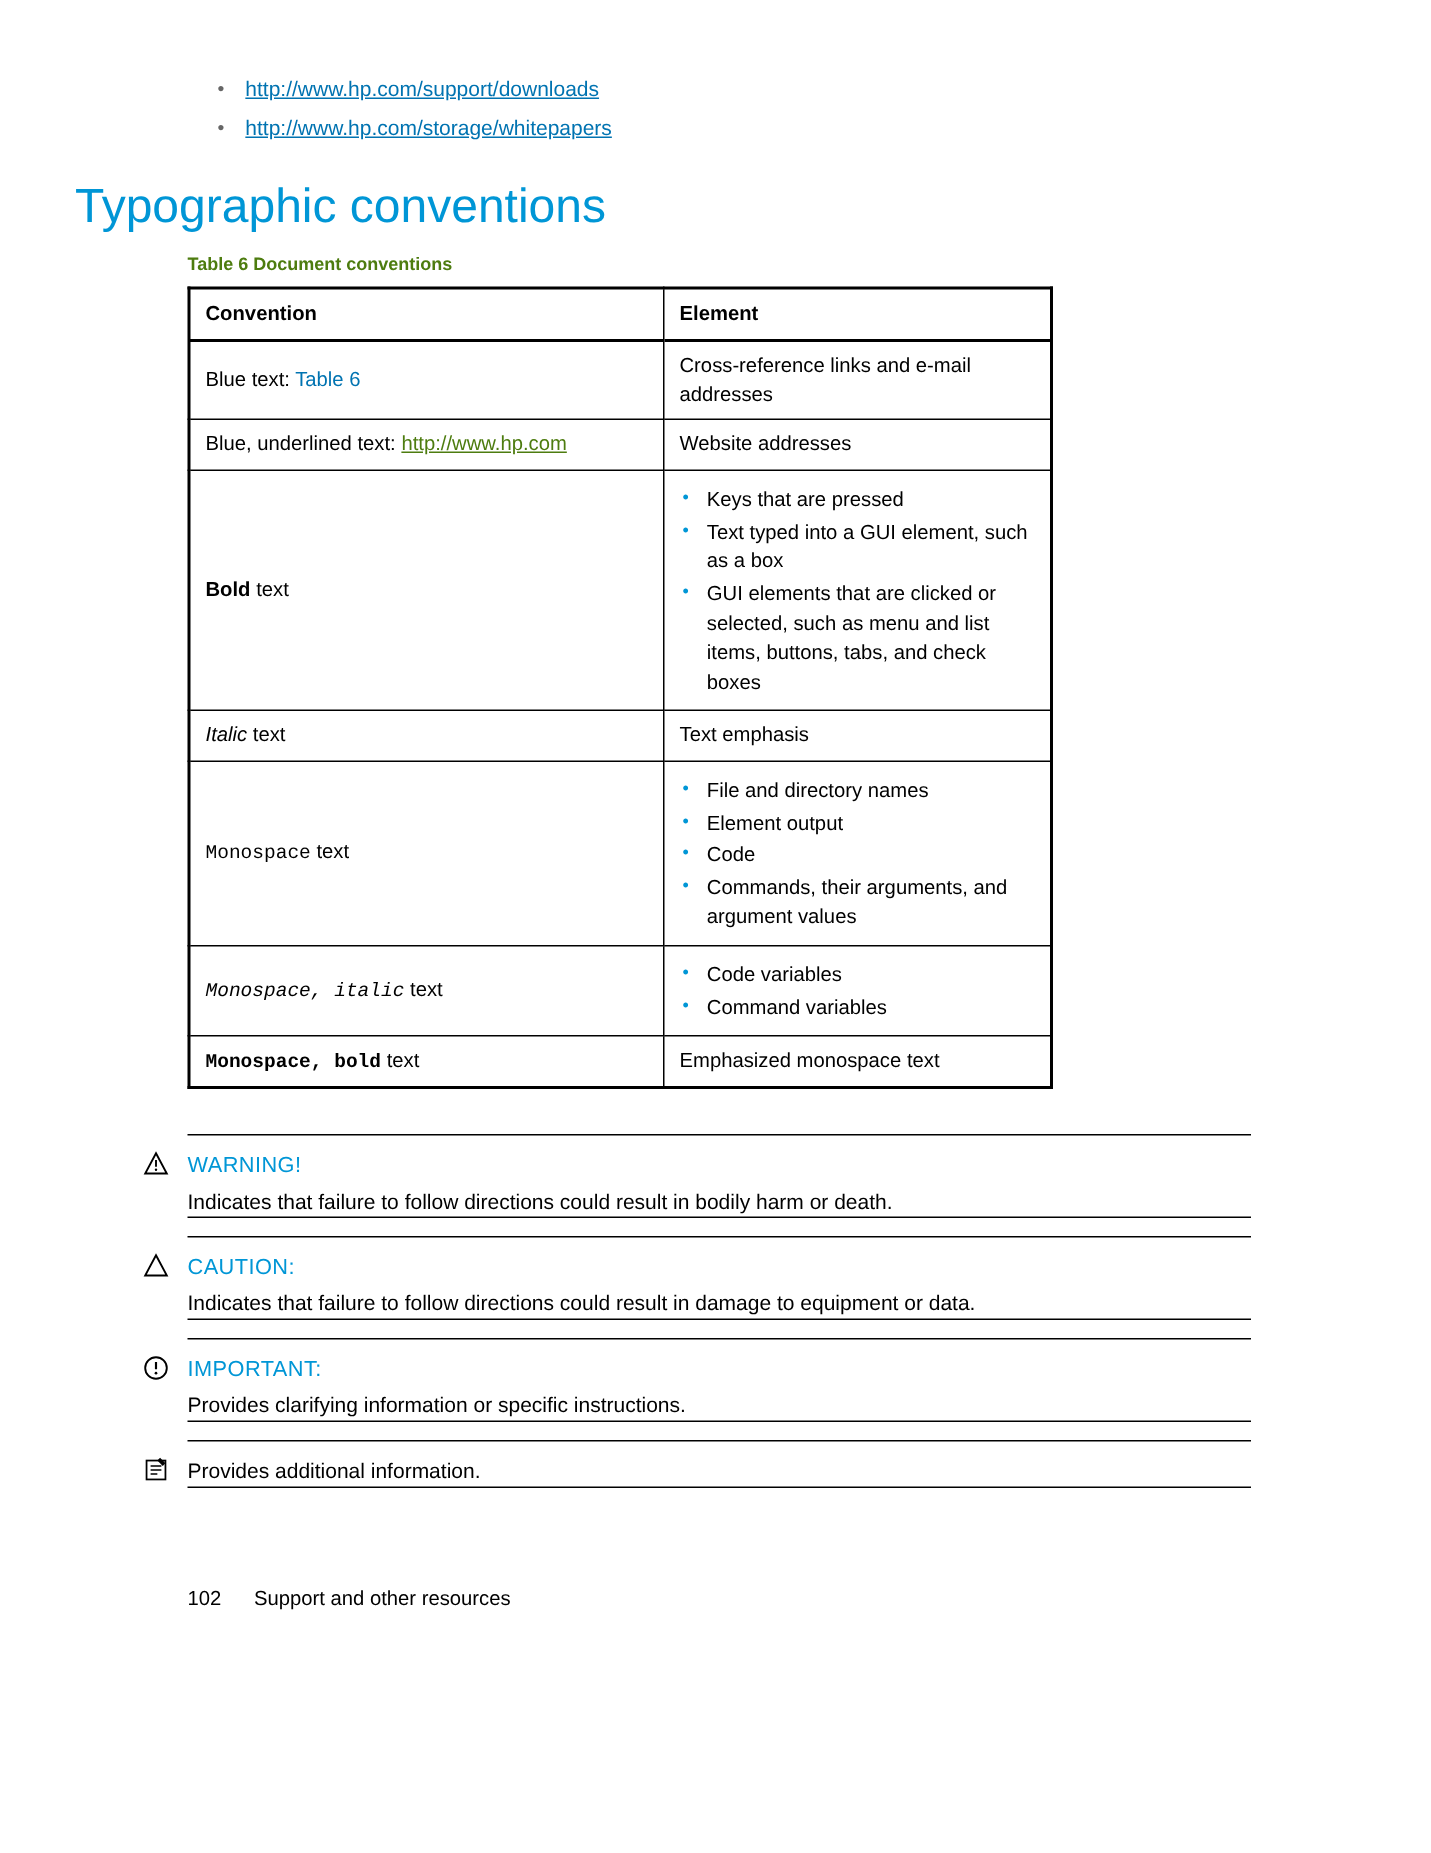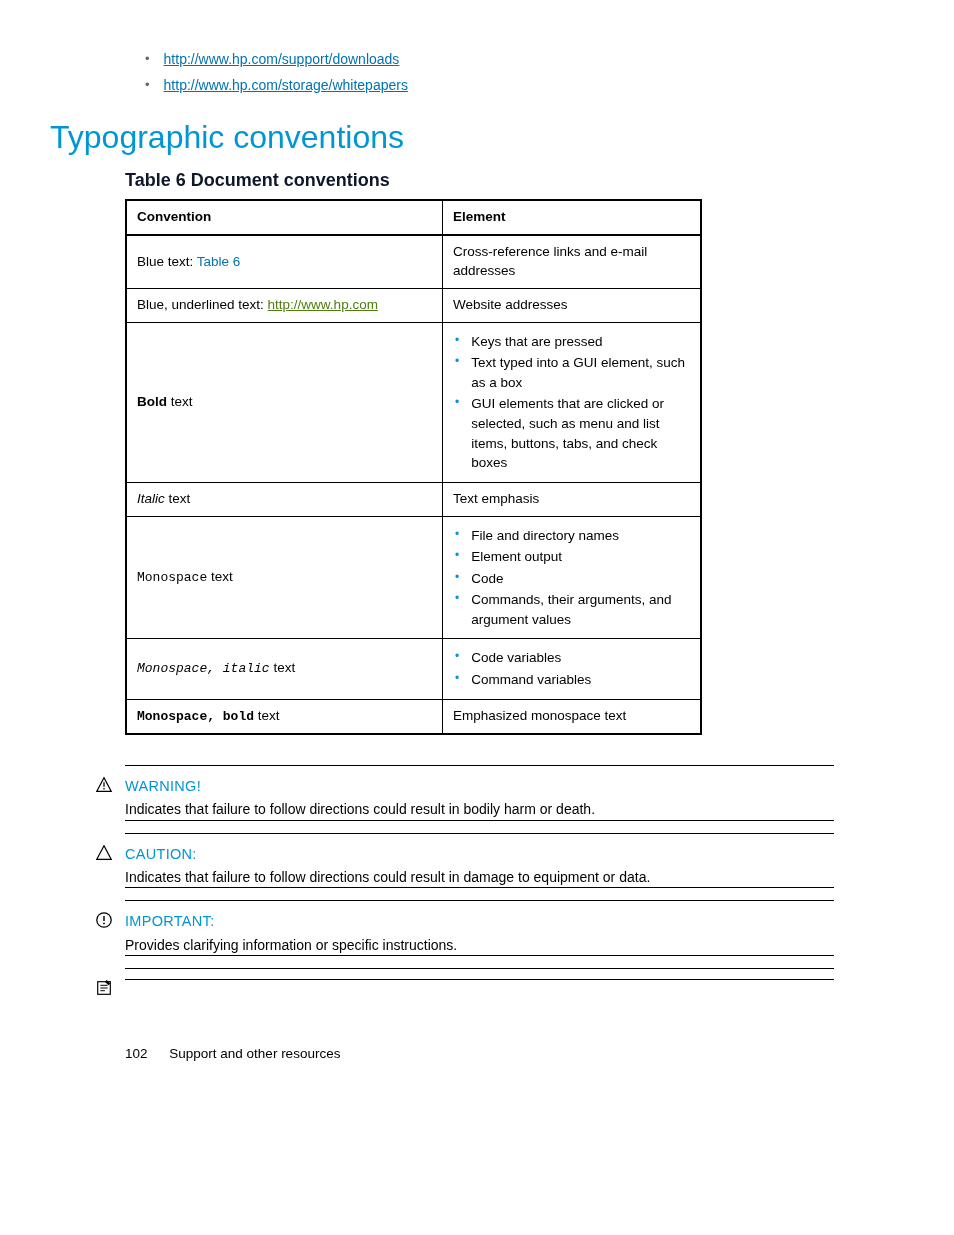--- a/index.html
+++ b/index.html
@@ -30,23 +30,23 @@
     text-decoration: underline;
   }
   h1 {
     font-family: Arial, Helvetica, sans-serif;
     font-weight: 300;
     font-size: 32px;
     color: #0096d6;
     margin: 18px 0 8px 0;
   }
   .table-caption {
-    color: #0f172a;
+    color: #4d7c0f;
     font-weight: bold;
-    font-size: 18px;
+    font-size: 12px;
     margin-left: 75px;
     margin-bottom: 6px;
   }
   table {
     border-collapse: collapse;
     margin-left: 75px;
     width: 577px;
     border: 2px solid #000;
   }
   th, td {
@@ -273,20 +273,21 @@
   <div class="callout">
     <span class="callout-icon">
       <svg viewBox="0 0 20 20" width="18" height="18">
           <rect x="3" y="3" width="14" height="14" fill="none" stroke="#000" stroke-width="1.3"></rect>
           <line x1="6" y1="7" x2="14" y2="7" stroke="#000" stroke-width="1.1"></line>
           <line x1="6" y1="10" x2="14" y2="10" stroke="#000" stroke-width="1.1"></line>
           <line x1="6" y1="13" x2="11" y2="13" stroke="#000" stroke-width="1.1"></line>
           <path d="M13 1 L17 5 L15 7 L11 3 Z" fill="#000"></path>
         </svg>
     </span>
+    <div class="callout-body">Provides additional information.</div>
   </div>
 
 </div>
 
 <div class="footer">
   <span class="pagenum">102</span>
   <span>Support and other resources</span>
 </div>
 
 </body></html>

